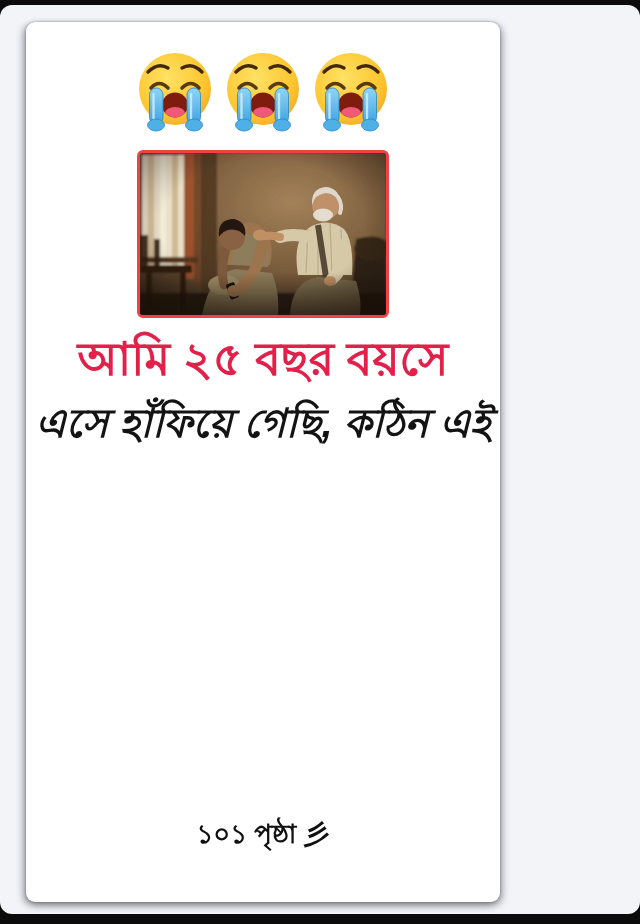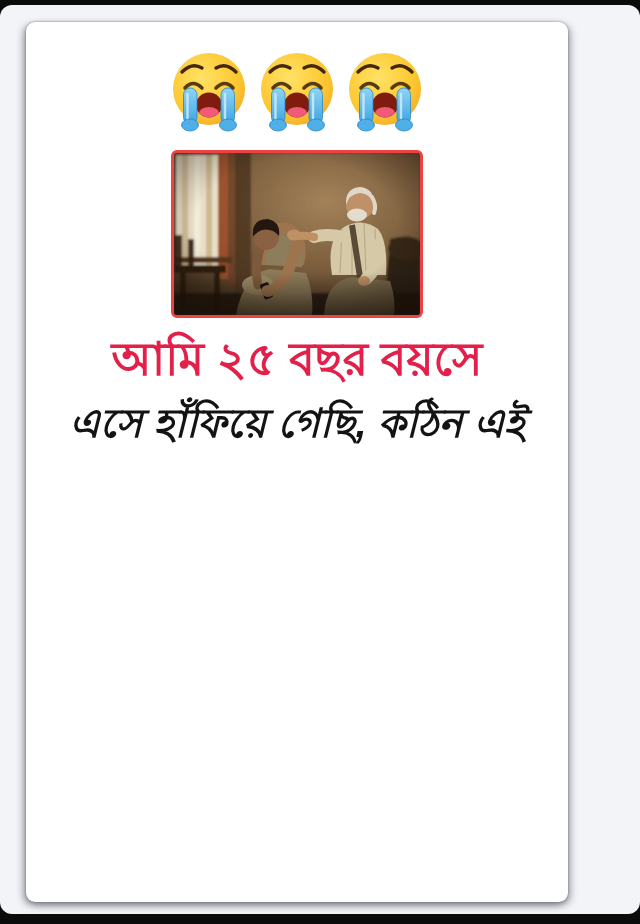--- a/index.html
+++ b/index.html
@@ -12,21 +12,21 @@
     position: absolute; inset: 0;
     background: #0b0b0c;
   }
   .screen {                    
     position: absolute; left: 0; right: 0; top: 5px; bottom: 10px;
     background: #f3f4f8;
     border-radius: 12px;
   }
   .card {                      
     position: absolute; left: 26px; top: 17px;
-    width: 542px; height: 880px;
+    width: 474px; height: 880px;
     background: #ffffff;
     border-radius: 9px;
     box-shadow: 0 0 2px rgba(60,60,70,.55),
                 -3px 3px 7px rgba(60,60,70,.45),
                  3px 3px 7px rgba(60,60,70,.38);
     display: flex; flex-direction: column; align-items: center;
   }
   .emoji-row {
     margin-top: 26px;
     display: flex; gap: 4px;
@@ -237,16 +237,17 @@
           <rect x="0" y="0" width="246" height="162" fill="url(#vignette)"></rect>
         </svg>
       </div>
 
       <div class="headline" style="color: rgb(226, 32, 74);">আমি ২৫ বছর বয়সে</div>
 
       <div class="body-text">
         <div>এসে হাঁফিয়ে গেছি, কঠিন এই</div>
       </div>
 
+      <div class="footer-caption">১০১ পৃষ্ঠা 彡</div>
 
     </div>
   </div>
 </div>
 
 </body></html>

